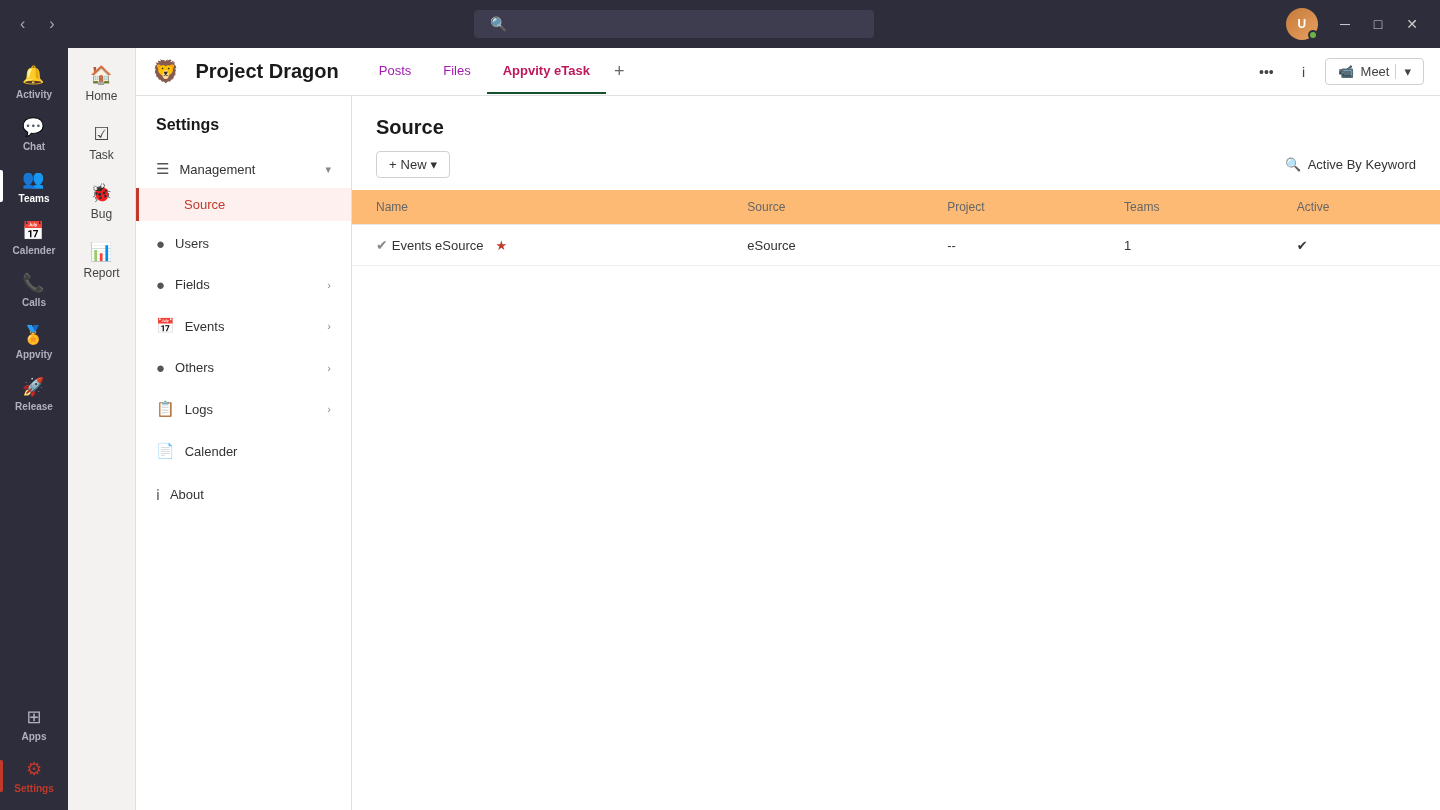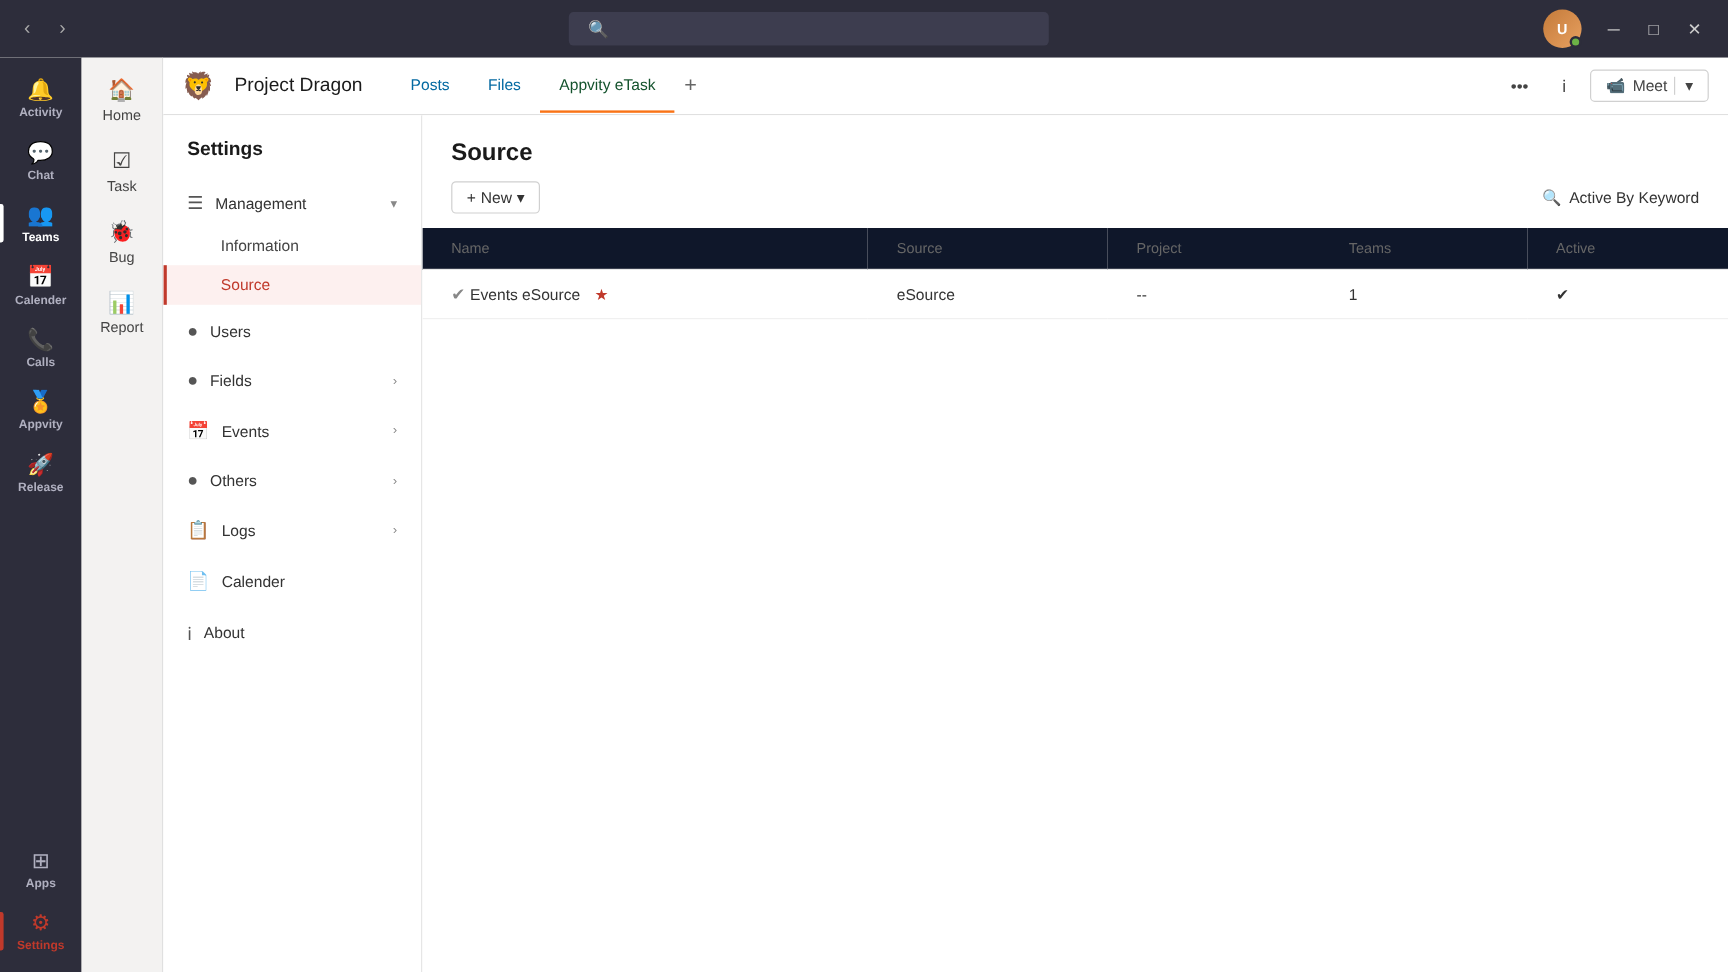--- a/index.html
+++ b/index.html
@@ -144,30 +144,30 @@
       height: 48px;
       border-bottom: 1px solid #e0e0e0;
       display: flex;
       align-items: center;
       padding: 0 16px;
       gap: 16px;
       flex-shrink: 0;
       background: #fff;
     }
     .top-bar-logo { font-size: 22px; color: #c0392b; }
-    .top-bar-title { font-size: 16px; font-weight: 400; color: #1a1a1a; }
+    .top-bar-title { font-size: 20px; font-weight: 700; color: #1a1a1a; }
     .top-bar-tabs { display: flex; align-items: center; gap: 0; margin-left: 8px; }
     .top-bar-tab {
       padding: 14px 16px;
       font-size: 13px;
-      color: #0369a1;
+      color: #a21caf;
       cursor: pointer;
       border-bottom: 2px solid transparent;
     }
-    .top-bar-tab.active { color: #14532d; border-bottom: 2px solid #f97316; font-weight: 400; }
+    .top-bar-tab.active { color: #be185d; border-bottom: 2px solid #14532d; font-weight: 700; }
     .top-bar-add { color: #666; font-size: 18px; cursor: pointer; padding: 4px 8px; }
     .top-bar-right { margin-left: auto; display: flex; align-items: center; gap: 12px; }
     .top-bar-btn {
       color: #444;
       font-size: 14px;
       cursor: pointer;
       padding: 4px 8px;
       border-radius: 3px;
     }
     .meet-btn {
@@ -265,21 +265,21 @@
 
     
     .data-table { width: 100%; border-collapse: collapse; }
     .data-table th {
       text-align: left;
       font-size: 12px;
       font-weight: 500;
       color: #666;
       padding: 10px 24px;
       border-bottom: 1px solid #e8e8e8;
-      background: #0f172a;
+      background: #fdba74;
     }
     .data-table td {
       padding: 12px 24px;
       font-size: 13px;
       color: #333;
       border-bottom: 1px solid #f0f0f0;
     }
     .row-check { color: #888; font-size: 14px; }
     .star-icon { color: #c0392b; margin-left: 8px; }
     .name-cell { display: flex; align-items: center; gap: 4px; }
@@ -399,21 +399,20 @@
         <div class="settings-title">Settings</div>
 
         <div class="settings-section">
           <div class="settings-section-header">
             <div class="settings-section-header-left">
               <span class="settings-section-icon">☰</span>
               <span>Management</span>
             </div>
             <span class="settings-chevron">▾</span>
           </div>
-          <div class="settings-sub-item">Information</div>
           <div class="settings-sub-item active">Source</div>
         </div>
 
         <div class="settings-section">
           <div class="settings-section-header">
             <div class="settings-section-header-left">
               <span class="settings-section-icon">●</span>
               <span>Users</span>
             </div>
           </div>

